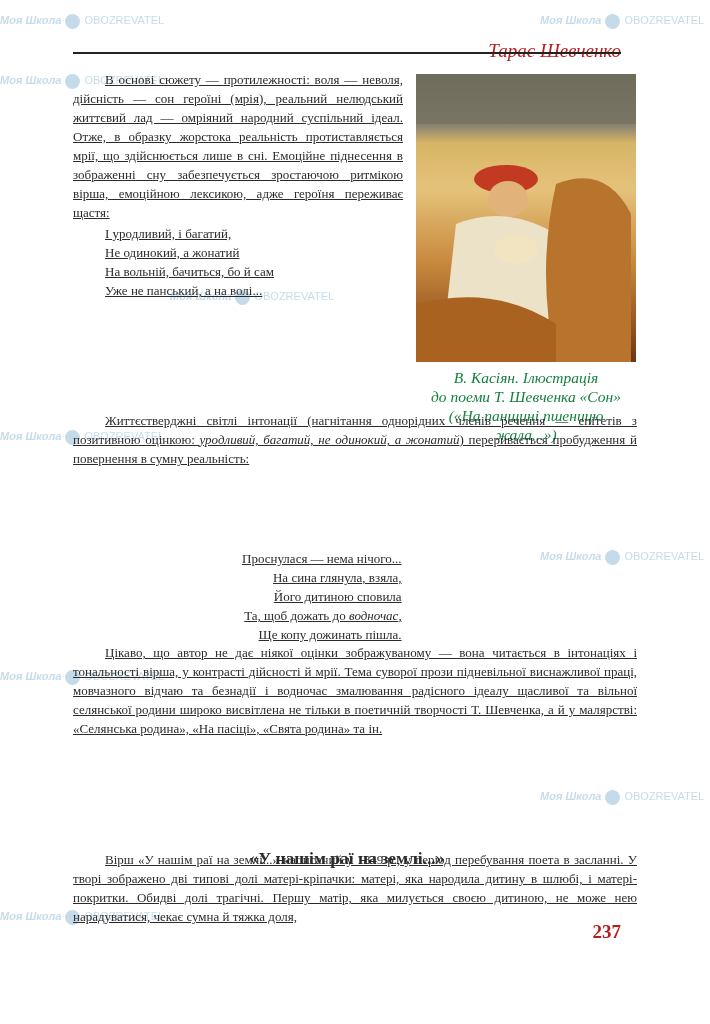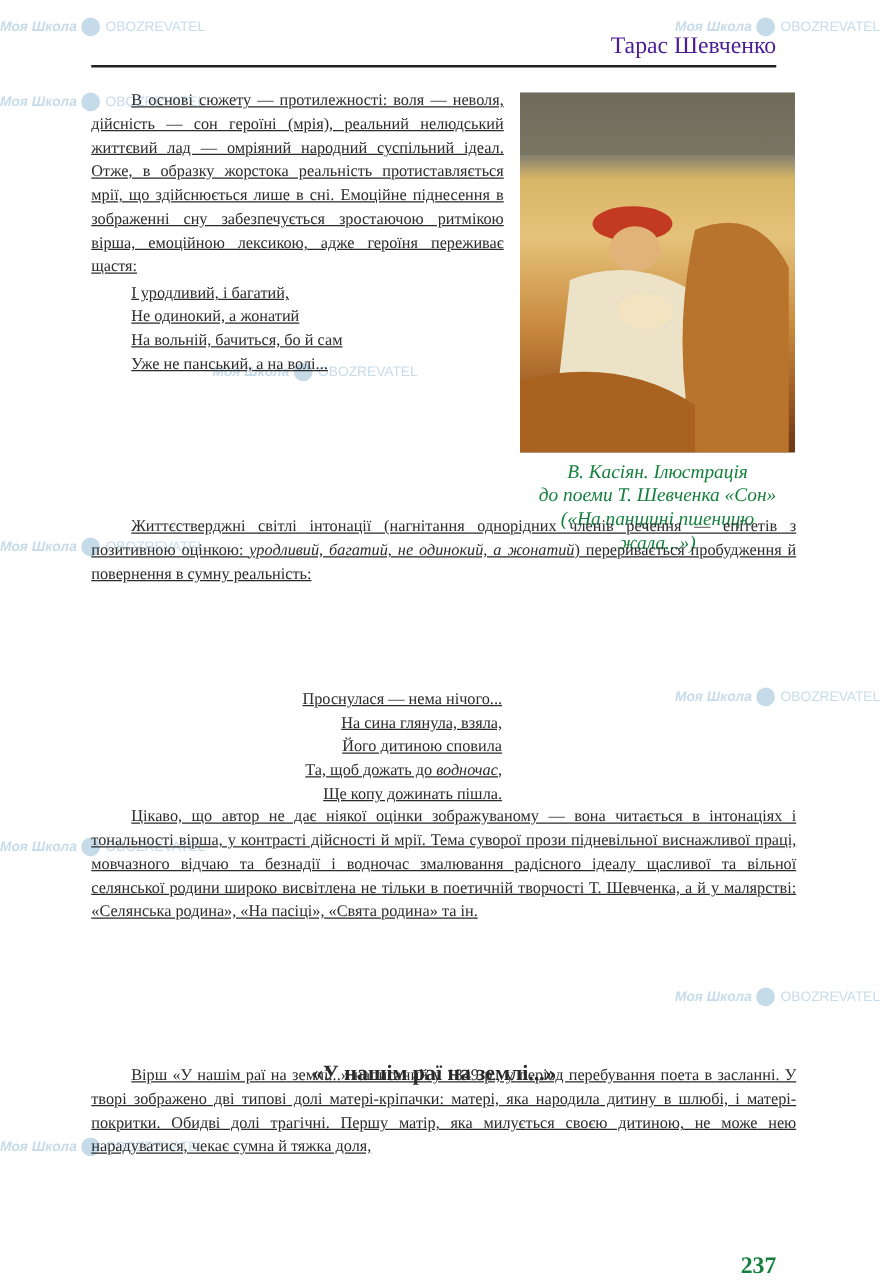--- a/index.html
+++ b/index.html
@@ -1,31 +1,31 @@
 <!DOCTYPE html>
 <html><head>
 <meta charset="utf-8">
 <style>
   html, body { margin:0; padding:0; }
   body { width:710px; height:1024px; background:#ffffff; position:relative; overflow:hidden;
          font-family:"Liberation Serif", "DejaVu Serif", serif; color:#2b2b2b; }
   .page { position:absolute; left:0; top:0; width:694px; height:1024px; }
-  .running-head { position:absolute; right:73px; top:26px; font-size:19px; color:#4c1d95; }
+  .running-head { position:absolute; right:73px; top:40px; font-style:italic; font-size:19px; color:#b91c1c; }
   .head-rule { position:absolute; left:73px; right:73px; top:52px; height:0; border-top:2px solid #222; }
   .text { position:absolute; font-size:13px; line-height:19px; text-align:justify;text-decoration:underline; }
   .p { margin:0; text-indent:32px; }
   .verse { margin:16px; }
   .verse div { white-space:nowrap; }
   .it { font-style:italic; }
   .illus { position:absolute; left:416px; top:74px; width:220px; height:288px; overflow:hidden;
            background:linear-gradient(180deg,#6e6a5a 0%,#8a8470 18%,#d7b566 24%,#e5c27a 40%,#c88a3e 65%,#9c5a24 85%,#6b3616 100%); }
   .caption { position:absolute; left:420px; top:368px; width:212px; text-align:center; font-style:italic;
              font-size:15.5px; line-height:19px; color:#15803d; }
   .section-title { position:absolute; left:100px; right:100px; top:815px; text-align:center; font-weight:bold; font-size:17.5px;margin-top:33px; }
-  .page-number { position:absolute; right:73px; top:1002px; font-weight:bold; font-size:19px; color:#15803d; }
+  .page-number { position:absolute; right:73px; top:921px; font-weight:bold; font-size:19px; color:#b91c1c; }
   .wm { position:absolute; font-family:"Liberation Sans", sans-serif; font-size:11px; color:#b9d3e6; white-space:nowrap; opacity:0.8; }
   .wm .logo { display:inline-block; width:15px; height:15px; border-radius:50%; background:#b9d3e6; vertical-align:middle; margin:0 4px; }
   .wm .sk { font-style:italic; font-weight:bold; }
 </style>
 </head>
 <body>
 
 <div class="page">
 
   <div class="wm" style="left:0;top:14px"><span class="sk">Моя Школа</span><span class="logo"></span><span>OBOZREVATEL</span></div>

